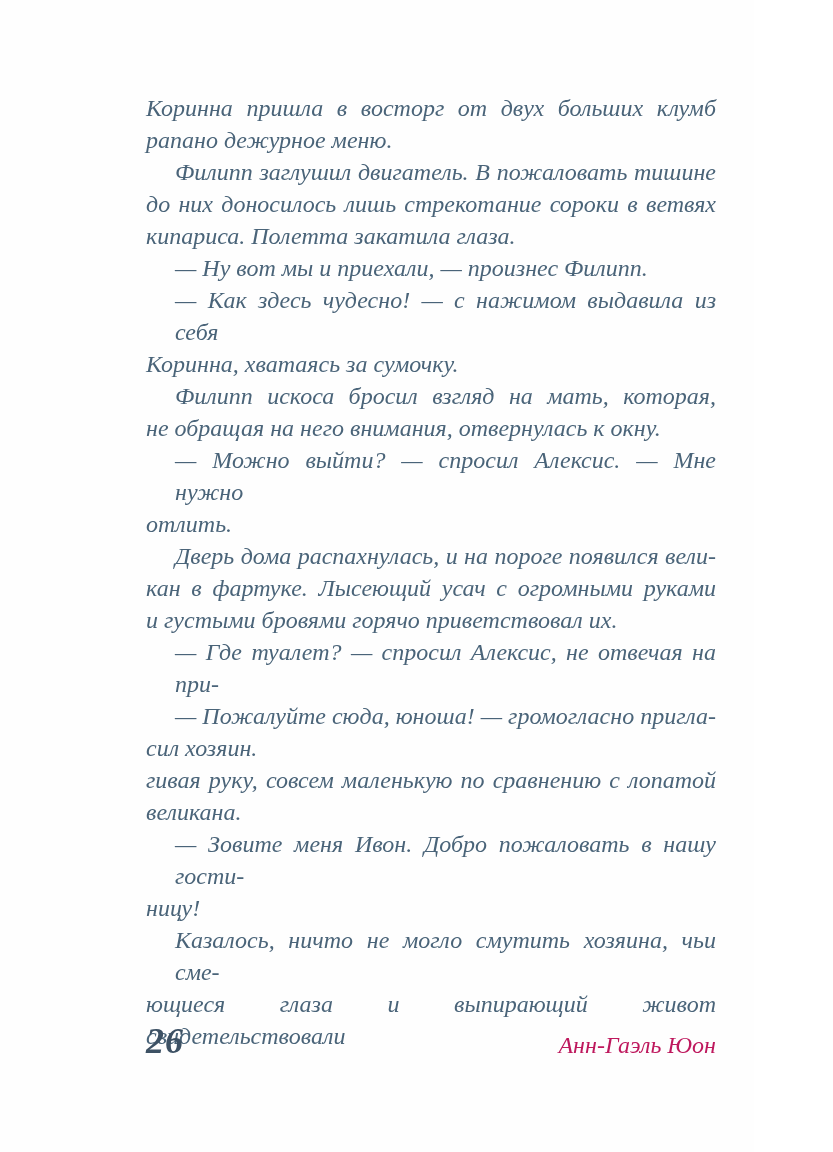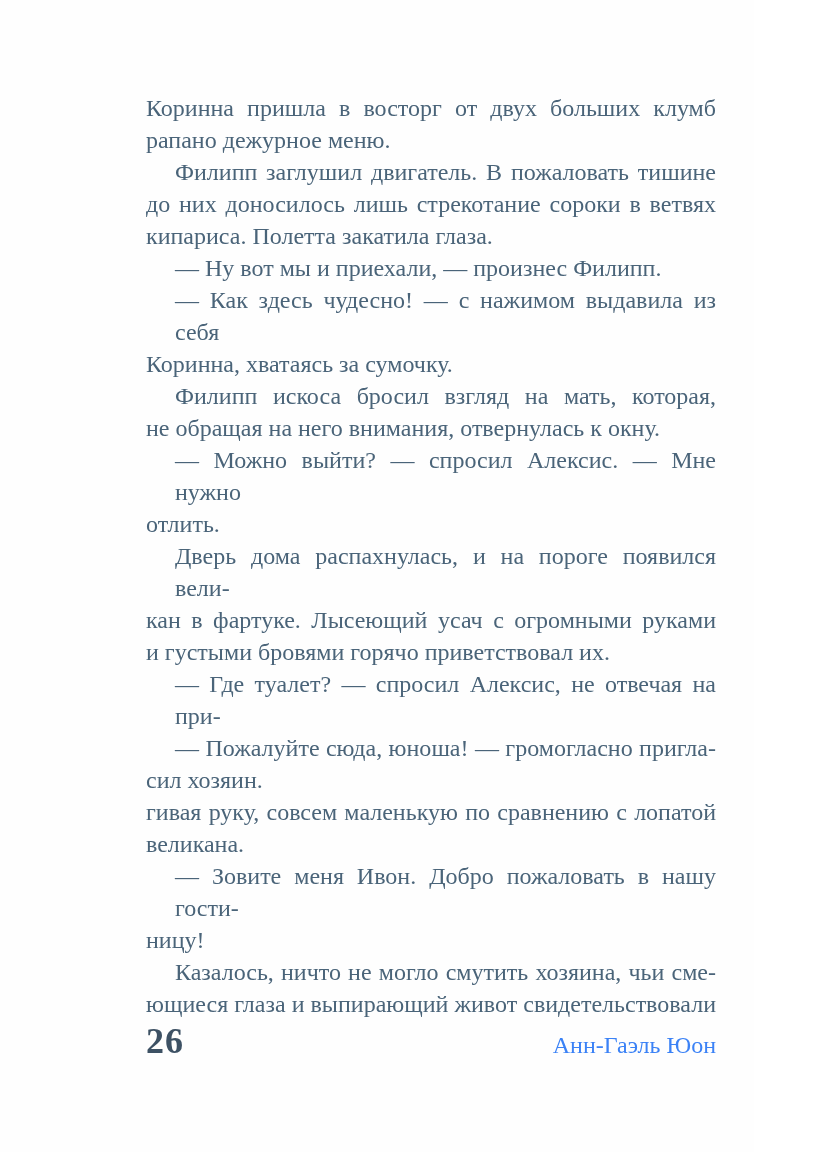--- a/index.html
+++ b/index.html
@@ -11,20 +11,21 @@
     height: 1152px;
     background: #ffffff;
     font-family: "Liberation Serif", serif;
   }
   .page {
     position: relative;
     width: 754px;
     height: 1152px;
     background: #fefefe;
     overflow: hidden;
+    font-style: italic;
   }
   .body-text {
     position: absolute;
     left: 146px;
     top: 92px;
     width: 570px;
     color: #4a6479;
     font-size: 24px;
     line-height: 32px;
   }
@@ -49,21 +50,21 @@
     align-items: baseline;
   }
   .page-number {
     font-weight: bold;
     font-size: 36px;
     color: #3d5164;
     letter-spacing: 1px;
   }
   .author {
     font-size: 24px;
-    color: #3b82f6;
+    color: #be185d;
   }
 </style>
 </head>
 <body>
 
 <div class="page">
   <div class="body-text">
       <div class="line fill">Коринна пришла в восторг от двух больших клумб</div>
       <div class="line">рапано дежурное меню.</div>
       <div class="line fill indent">Филипп заглушил двигатель. В пожаловать тишине</div>

